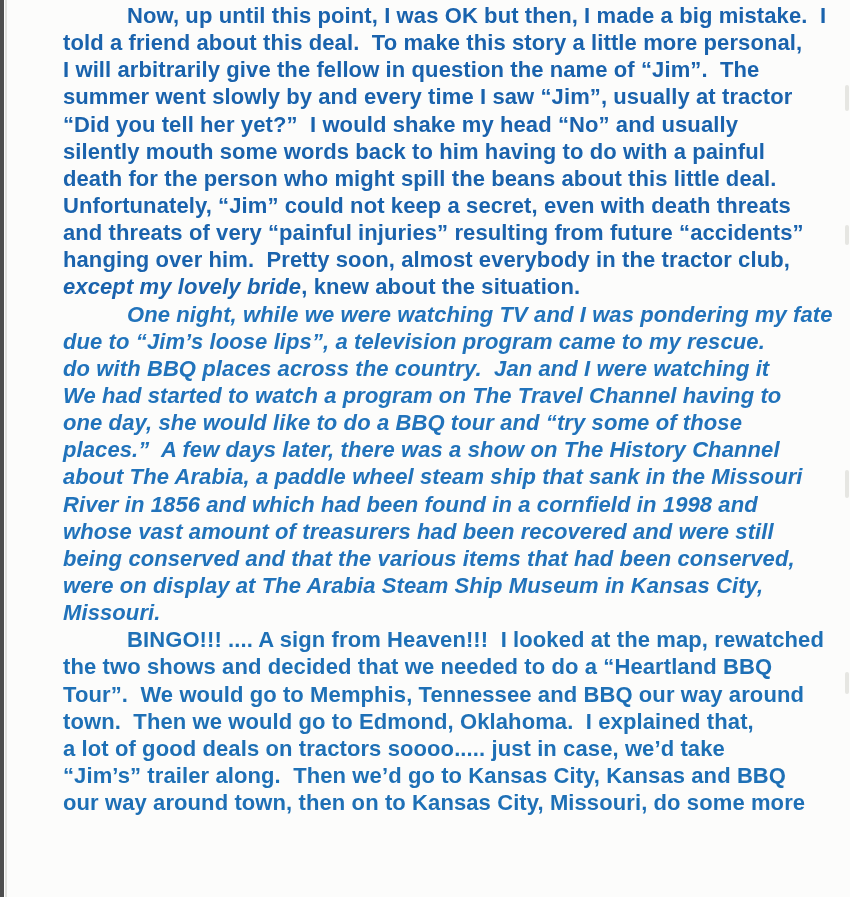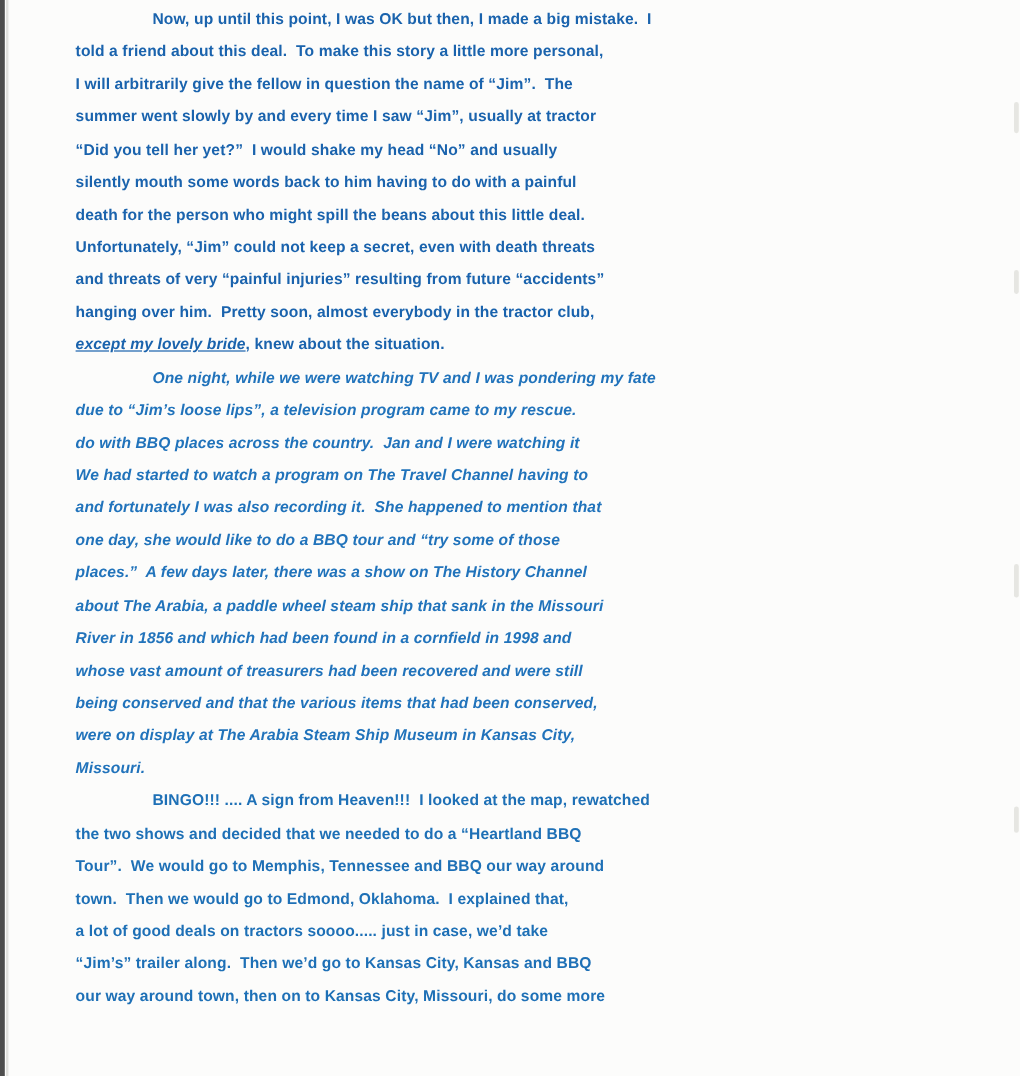--- a/index.html
+++ b/index.html
@@ -43,30 +43,30 @@
   
   .content {
     position: absolute;
     left: 63px;
     top: 2px;
     width: 760px;
   }
   .line {
     white-space: pre;
     font-weight: 700;
-    font-size: 13px;
+    font-size: 22px;
     line-height: 27.15px;
     height: 27.15px;
     letter-spacing: 0.1px;
   }
   .line.ind { padding-left: 64px; }
   .line.p1 { color: var(--c1, #1a63ad); }
   .line.p2 { color: var(--c2, #2173bb); font-style: italic; }
   .line.p3 { color: var(--c3, #1e70b6); }
-  .line .it { font-style: italic; text-decoration: underline; }
+  .line .it { font-style: italic; }
 </style>
 </head>
 <body>
 
 <div class="page" style="background: rgb(252, 252, 251);">
   <div class="scan-strip"></div>
   <div class="scan-strip-light"></div>
   <div class="scan-mark m1"></div>
   <div class="scan-mark m2"></div>
   <div class="scan-mark m3"></div>
@@ -80,21 +80,20 @@
       <div class="line p1"><span>silently mouth some words back to him having to do with a painful</span></div>
       <div class="line p1"><span>death for the person who might spill the beans about this little deal.</span></div>
       <div class="line p1"><span>Unfortunately, “Jim” could not keep a secret, even with death threats</span></div>
       <div class="line p1"><span>and threats of very “painful injuries” resulting from future “accidents”</span></div>
       <div class="line p1"><span>hanging over him.  Pretty soon, almost everybody in the tractor club,</span></div>
       <div class="line p1"><span class="it">except my lovely bride</span><span>, knew about the situation.</span></div>
       <div class="line p2 ind"><span>One night, while we were watching TV and I was pondering my fate</span></div>
       <div class="line p2"><span>due to “Jim’s loose lips”, a television program came to my rescue.</span></div>
       <div class="line p2"><span>do with BBQ places across the country.  Jan and I were watching it</span></div>
       <div class="line p2"><span>We had started to watch a program on The Travel Channel having to</span></div>
-      <div class="line p2"><span>and fortunately I was also recording it.  She happened to mention that</span></div>
       <div class="line p2"><span>one day, she would like to do a BBQ tour and “try some of those</span></div>
       <div class="line p2"><span>places.”  A few days later, there was a show on The History Channel</span></div>
       <div class="line p2"><span>about The Arabia, a paddle wheel steam ship that sank in the Missouri</span></div>
       <div class="line p2"><span>River in 1856 and which had been found in a cornfield in 1998 and</span></div>
       <div class="line p2"><span>whose vast amount of treasurers had been recovered and were still</span></div>
       <div class="line p2"><span>being conserved and that the various items that had been conserved,</span></div>
       <div class="line p2"><span>were on display at The Arabia Steam Ship Museum in Kansas City,</span></div>
       <div class="line p2"><span>Missouri.</span></div>
       <div class="line p3 ind"><span>BINGO!!! .... A sign from Heaven!!!  I looked at the map, rewatched</span></div>
       <div class="line p3"><span>the two shows and decided that we needed to do a “Heartland BBQ</span></div>

